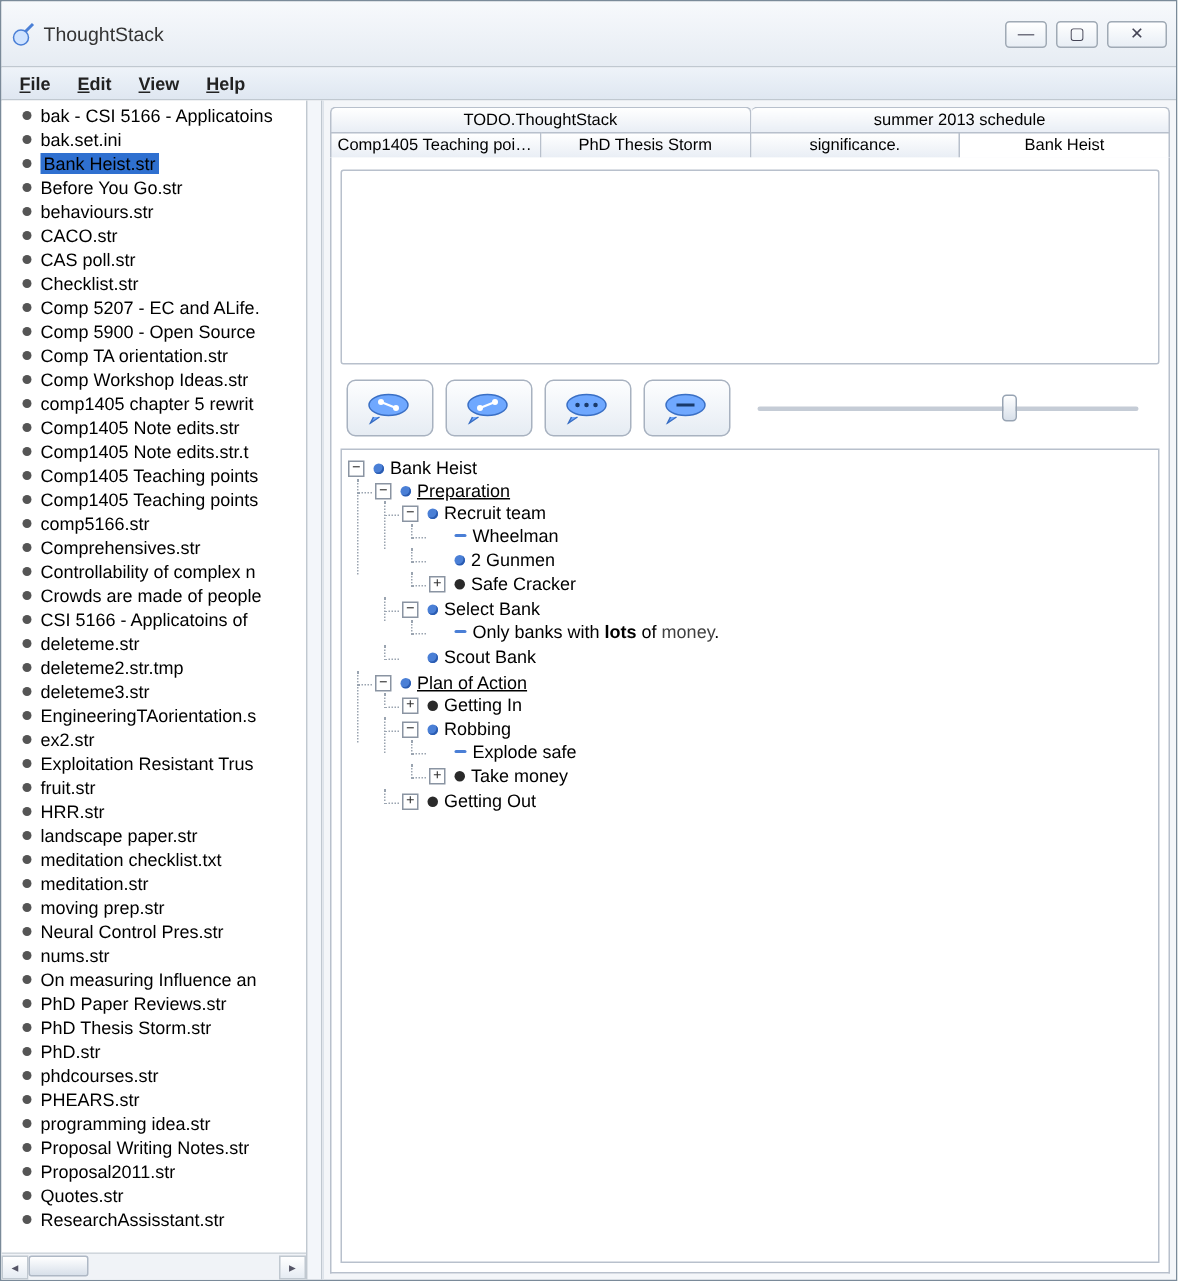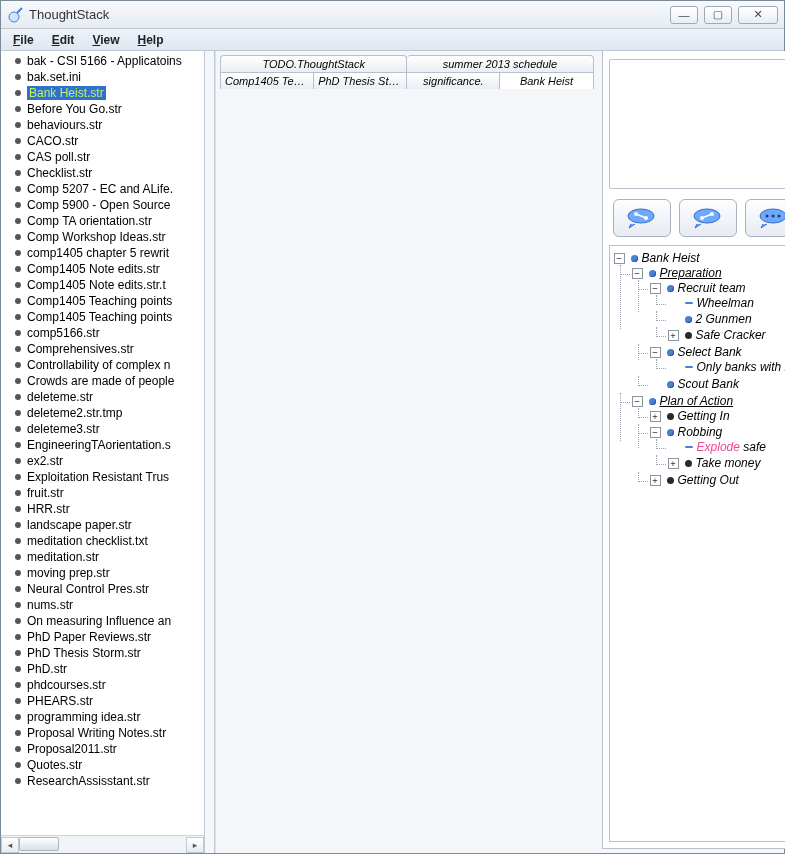--- a/index.html
+++ b/index.html
@@ -1,61 +1,61 @@
 <!DOCTYPE html>
 <html><head>
 <meta charset="utf-8">
 <style>
 * { box-sizing: border-box; margin: 0; padding: 0; }
 html, body { width: 785px; height: 854px; font-family: "Segoe UI", Tahoma, sans-serif; font-size: 12px; overflow: hidden; background: #fff; }
 .window { width: 785px; height: 854px; border: 1px solid #7a8a99; background: #fff; display: flex; flex-direction: column; }
 
 
-.titlebar { height: 28px; background: linear-gradient(#f7f9fc, #e6ecf3); border-bottom: 1px solid #c0c8d0; display: flex; align-items: center; padding: 0 6px; }
+.titlebar { height: 44px; background: linear-gradient(#f7f9fc, #e6ecf3); border-bottom: 1px solid #c0c8d0; display: flex; align-items: center; padding: 0 6px; }
 .titlebar .icon { width: 16px; height: 16px; margin-right: 6px; }
 .titlebar .title { flex: 1; color: #333; font-size: 13px; }
 .win-btns { display: flex; gap: 6px; }
 .win-btn { width: 28px; height: 18px; border: 1px solid #a0aab5; border-radius: 3px; background: linear-gradient(#fff,#e8eef5); display:flex; align-items:center; justify-content:center; cursor:pointer; font-size:11px; color:#445;}
 .win-btn.close { width: 40px; }
 
 
 .menubar { height: 22px; background: linear-gradient(#eef3f9, #dfe7f1); border-bottom: 1px solid #c0c8d0; display: flex; align-items: center; padding: 0 4px; gap: 2px; font-weight: bold;}
 .menubar .menu-item { padding: 2px 8px; cursor: default; color: #222;}
 .menubar .menu-item .ul { text-decoration: underline; }
 
 
 .body { flex: 1; display: flex; min-height: 0; }
 
 
 .sidebar { width: 204px; border-right: 1px solid #c0c8d0; display: flex; flex-direction: column; background: #fff; position: relative;}
 .file-list { flex:1; overflow-y: scroll; overflow-x: hidden; padding: 2px 0 0 4px;}
 .file-item { display: flex; align-items: center; height: 16px; white-space: nowrap; cursor: default; padding-left: 10px;}
 .file-item .dot { width: 6px; height: 6px; border-radius:50%; background:#555; margin-right: 6px; flex-shrink:0;}
-.file-item.selected .name { background: #2f70d0; color:#bef264; padding: 0 2px;}
+.file-item.selected .name { background: #2f70d0; color:#000000; padding: 0 2px;}
 .sidebar-hscroll { height: 18px; border-top:1px solid #d0d6dc; background:#f0f3f7; display:flex; align-items:center;}
 .sidebar-hscroll .arrow { width:18px; height:16px; border:1px solid #c0c8d0; background:linear-gradient(#fff,#e6ecf3); display:flex;align-items:center;justify-content:center; font-size:9px; color:#556;}
 .sidebar-hscroll .track { flex:1; height:16px; background:#f0f3f7; position:relative;}
 .sidebar-hscroll .thumb { position:absolute; left:0; top:0; width:40px; height:14px; background:linear-gradient(#fff,#d8e0ea); border:1px solid #aeb8c5; border-radius:2px;}
 
 
 .splitter { width: 10px; background: #f3f6fa; border-right:1px solid #c0c8d0; cursor: col-resize;}
 
 
 .main { flex:1; display:flex; flex-direction:column; min-width:0; background:#f4f6f9; border-left:1px solid #dde3ea; }
 
 
 .tabs { padding: 4px 4px 0 4px; }
 .tab-row { display:flex; }
 .tab { flex:1; border:1px solid #b8c0cc; border-bottom:none; background:linear-gradient(#fff,#e9eef5); text-align:center; padding:2px 4px; font-size:11px; cursor:pointer; white-space:nowrap; overflow:hidden; text-overflow:ellipsis;}
 .tab + .tab { border-left: none; }
 .tab.active { background:#fff; position:relative; z-index:2;}
 .tab-row:first-child .tab { border-top-left-radius:4px; border-top-right-radius:4px; }
 
 .tab-content { border:1px solid #b8c0cc; background:#fff; margin: 0 4px 4px 4px; flex:1; display:flex; flex-direction:column; min-height:0; border-top:none; padding-top:2px;}
-.main { display:flex; flex-direction:row;font-style:italic;}
+.main { display:flex; flex-direction:column;}
 
 
 .preview { margin:6px; height:130px; border:1px solid #b8c0cc; background:#fff; border-radius:2px;}
 
 
 .toolbar { display:flex; align-items:center; gap:8px; padding: 4px 10px 8px 10px;}
 .tbtn { width:58px; height:38px; border:1px solid #a8b2c0; border-radius:6px; background:linear-gradient(#fdfeff,#e6ecf3); display:flex; align-items:center; justify-content:center; cursor:pointer;}
 .bubble { width:34px; height:22px; position:relative;}
 .bubble svg { width:34px; height:22px; }
 .slider { flex:1; height:20px; display:flex; align-items:center; position:relative; margin-left:10px; margin-right:10px;}
@@ -70,21 +70,21 @@
 .node-row { display:flex; align-items:center; gap:4px;}
 .expander { width:11px; height:11px; border:1px solid #8a94a2; background:#fff; font-size:9px; line-height:9px; text-align:center; color:#333; cursor:pointer; margin-right:2px; font-family:monospace;}
 .expander.empty { border:none; background:transparent;}
 .node-bullet { width:7px; height:7px; border-radius:50%; flex-shrink:0;}
 .nb-blue { background:#4a7fd6; box-shadow: inset -1px -1px 0 #2a5bb0;}
 .nb-black { background:#2a2a2a;}
 .nb-dash { width:8px; height:2px; background:#4a7fd6; border-radius:1px;}
 .node-label { white-space:nowrap;}
 .under { text-decoration: underline;}
 .green { color:#404040;}
-.red { color:#ec4899;margin-top:45px;}
+.red { color:#000000;margin-top:45px;}
 .bold { font-weight:bold;}
 
 
 ::-webkit-scrollbar { width:17px; height:17px;}
 ::-webkit-scrollbar-track { background:#f0f3f7;}
 ::-webkit-scrollbar-thumb { background:linear-gradient(#fff,#d8e0ea); border:1px solid #aeb8c5; border-radius:2px;}
 ::-webkit-scrollbar-button { background:linear-gradient(#fff,#e6ecf3); border:1px solid #c0c8d0; height:17px; width:17px;}
 
 
 .tree li::before { content:""; position:absolute; left:-12px; top:0; bottom:50%; border-left:1px dotted #9aa4b0;}
@@ -198,20 +198,24 @@
             <span class="dot"></span>
             <span class="name">Comprehensives.str</span>
           </div>
           <div class="file-item">
             <span class="dot"></span>
             <span class="name">Controllability of complex n</span>
           </div>
           <div class="file-item">
             <span class="dot"></span>
             <span class="name">Crowds are made of people</span>
+          </div>
+          <div class="file-item">
+            <span class="dot"></span>
+            <span class="name">CSI 5166 - Applicatoins of </span>
           </div>
           <div class="file-item">
             <span class="dot"></span>
             <span class="name">deleteme.str</span>
           </div>
           <div class="file-item">
             <span class="dot"></span>
             <span class="name">deleteme2.str.tmp</span>
           </div>
           <div class="file-item">

